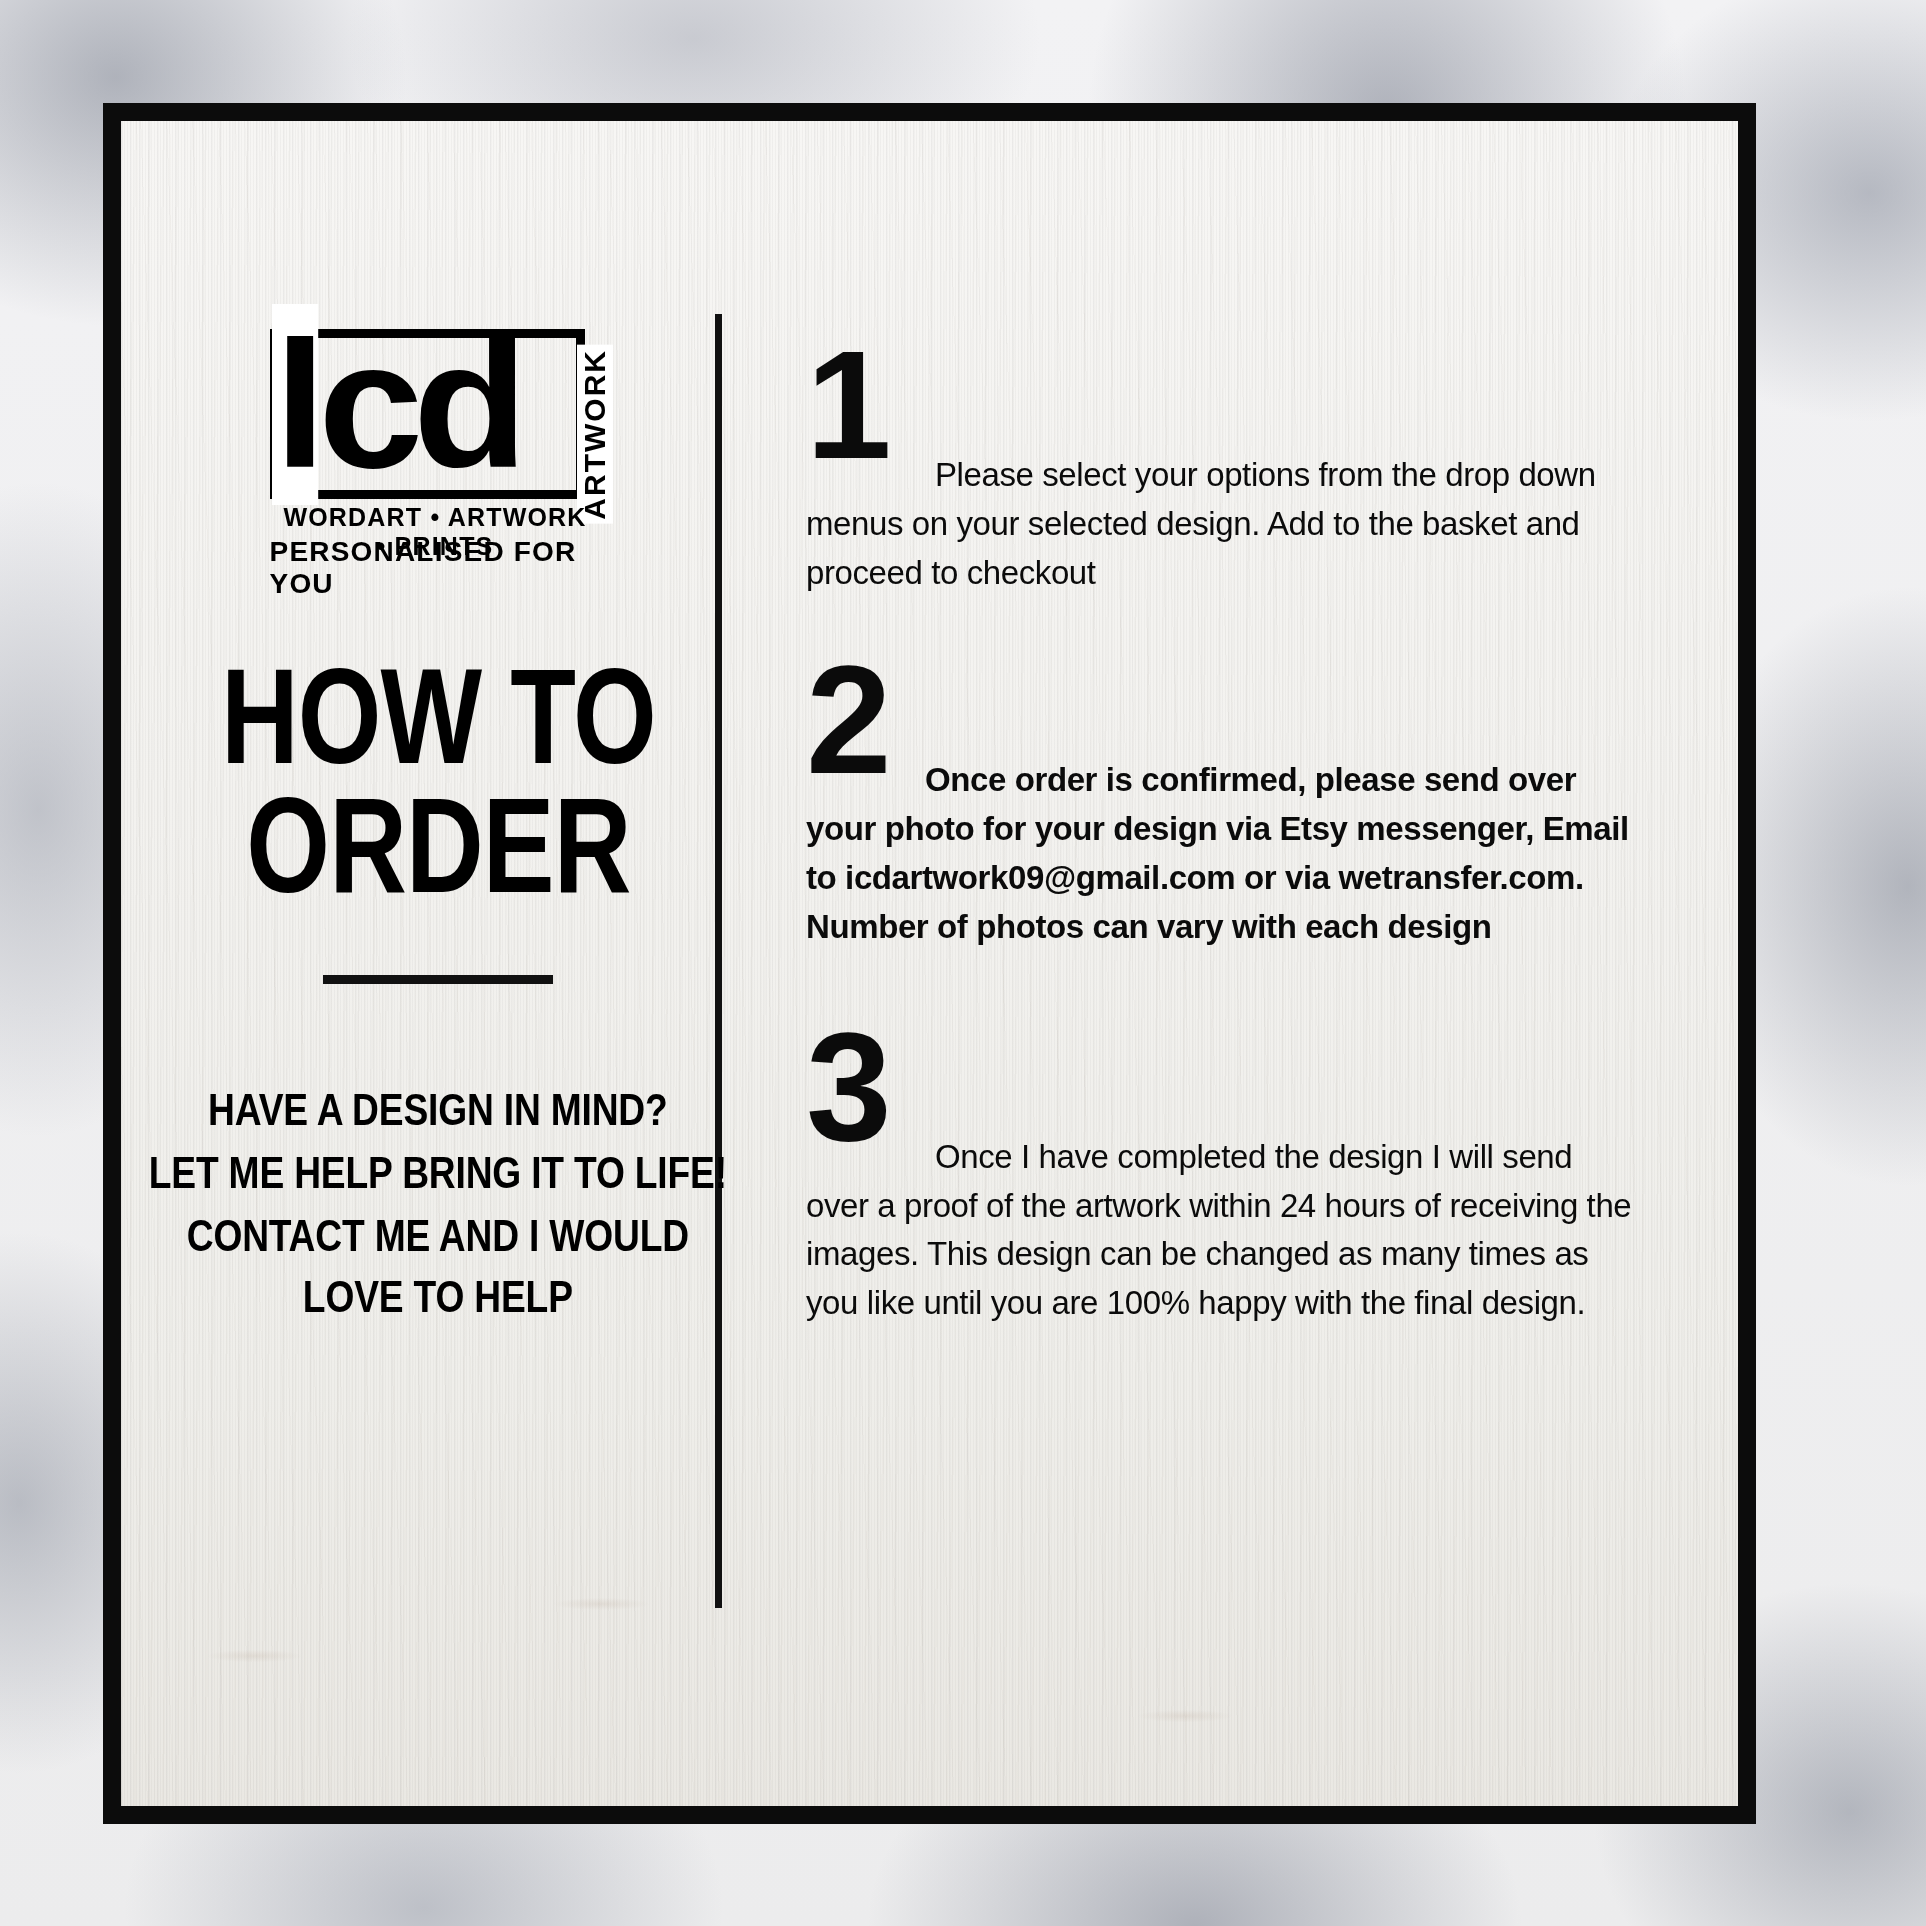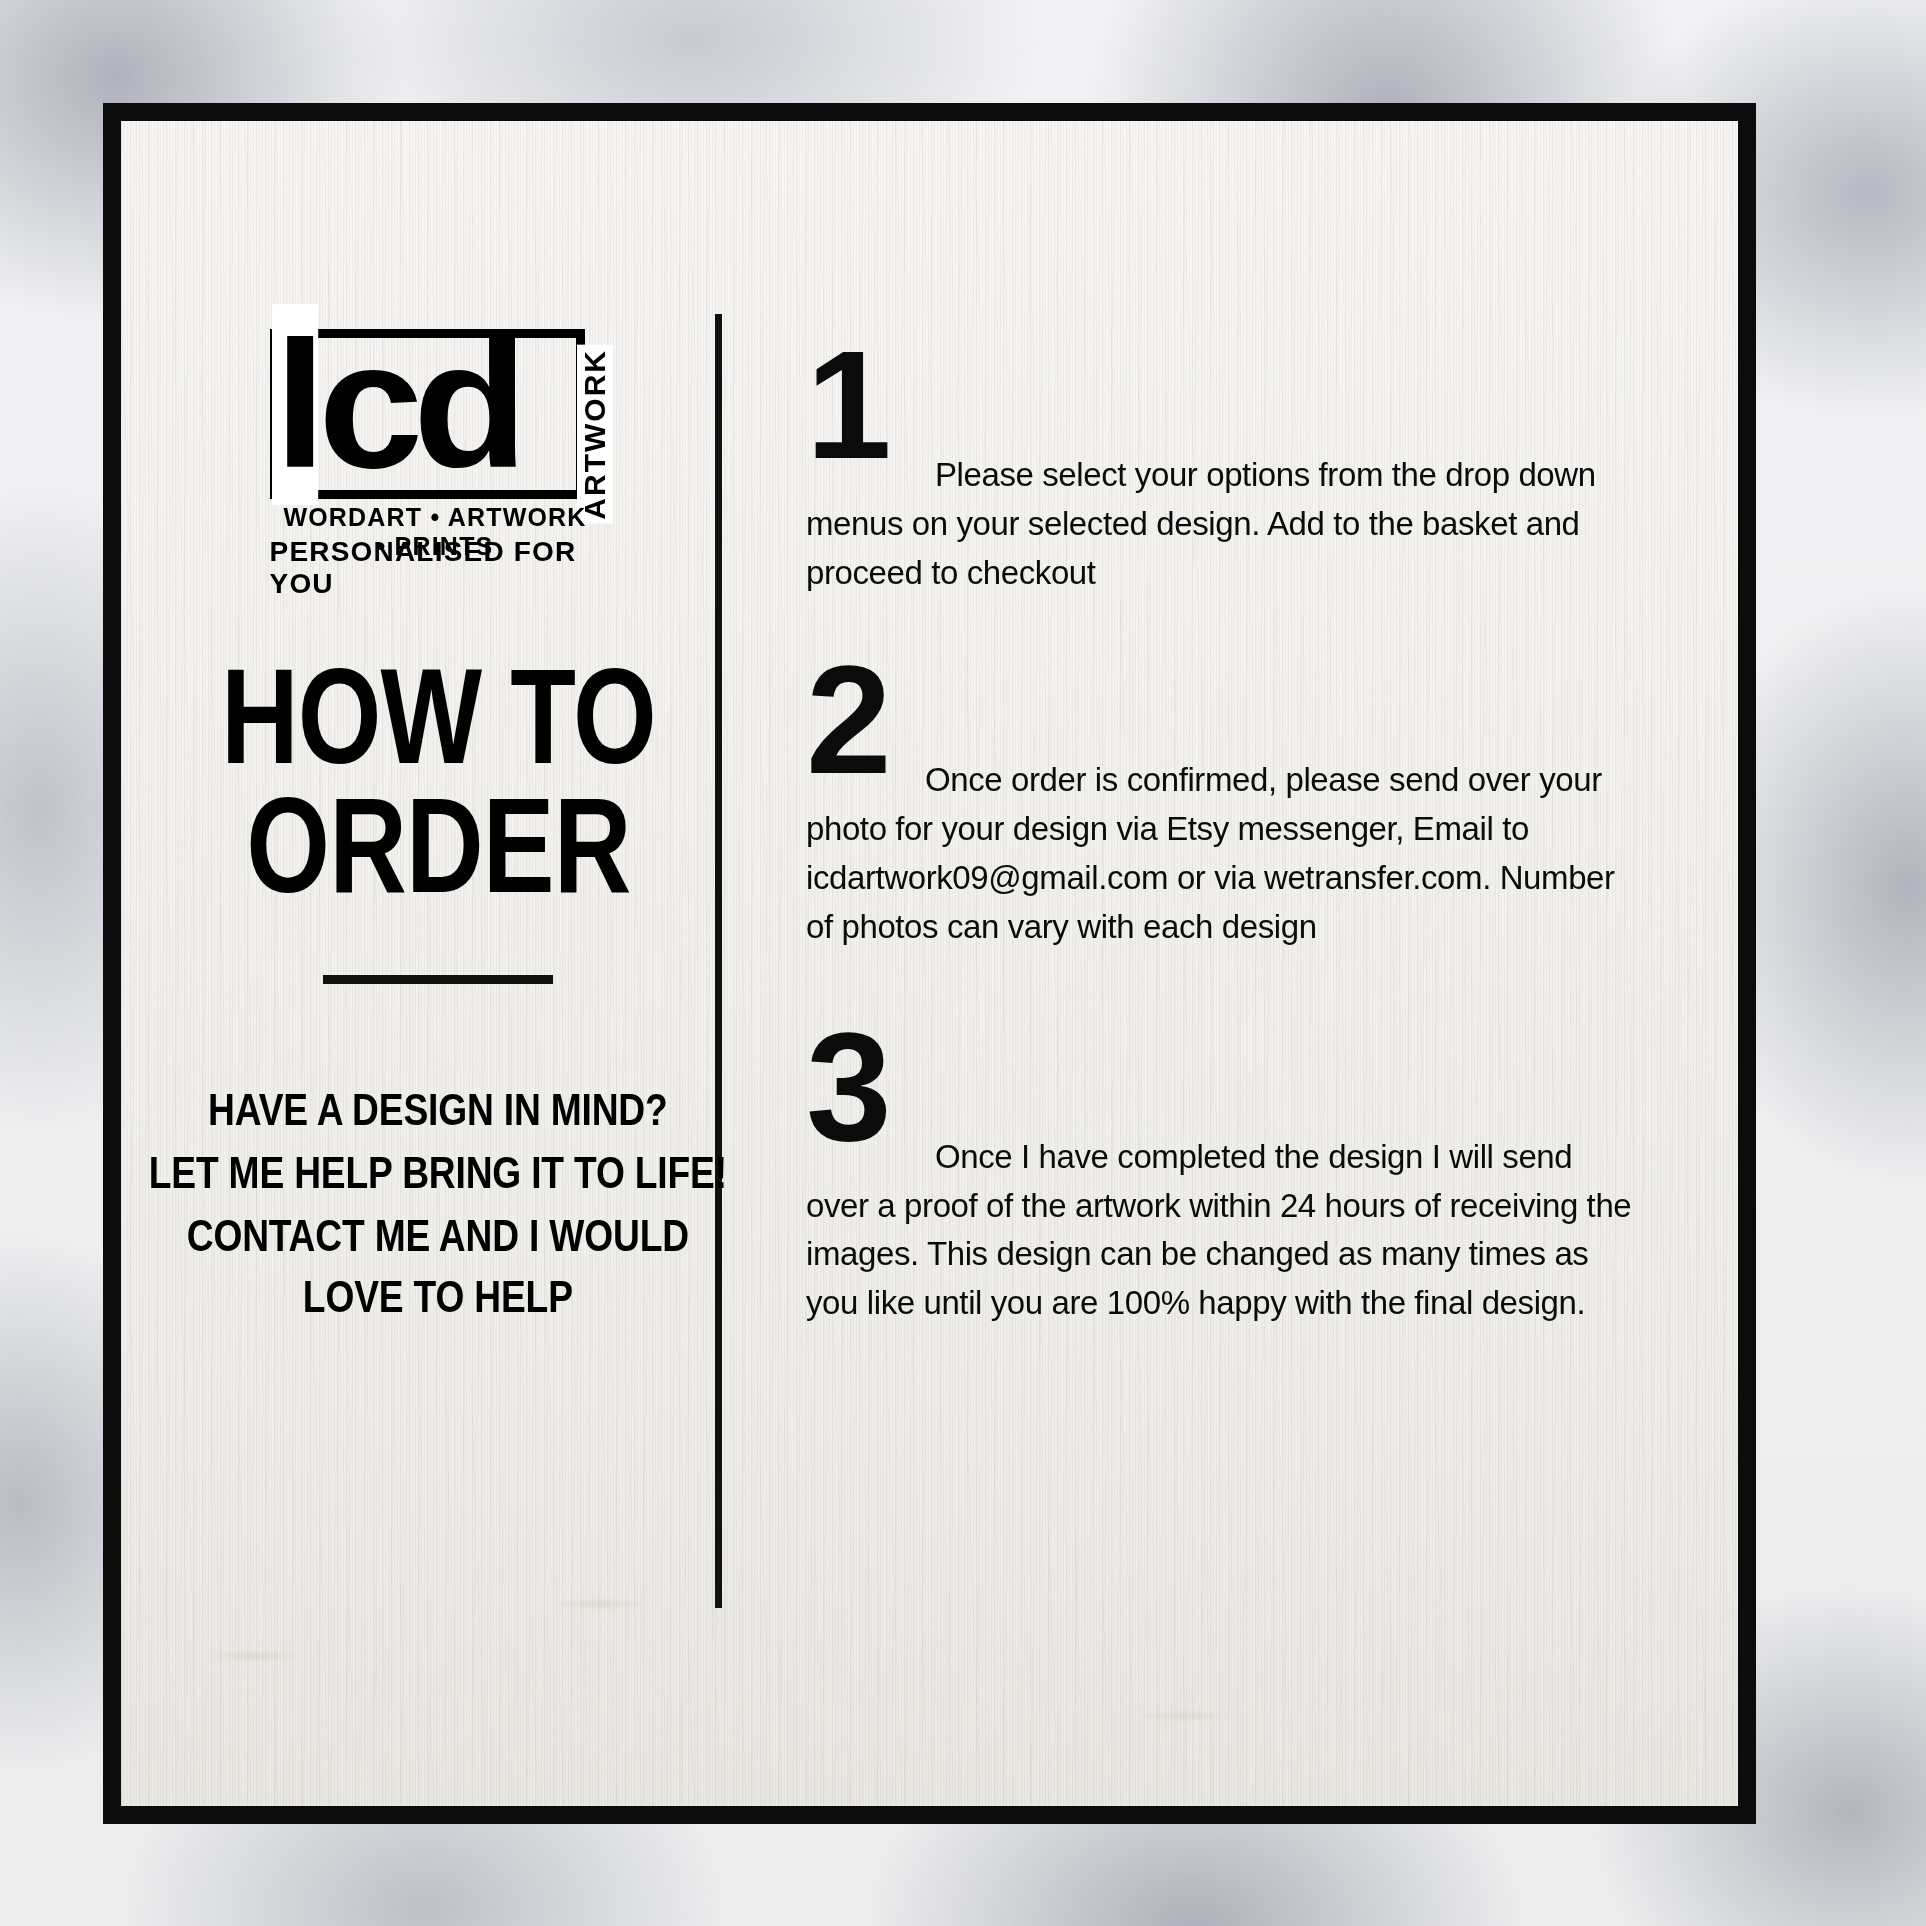--- a/index.html
+++ b/index.html
@@ -233,21 +233,21 @@
     color: #0b0b0b;
   }
   .step-text {
     font-family: "Liberation Sans", sans-serif;
     font-size: 33px;
     line-height: 1.48;
     color: #0b0b0b;
     letter-spacing: -0.4px;
   }
   .step-1 .step-text { padding-top: 103px; text-indent: 129px; }
-  .step-2 .step-text { padding-top: 113px; text-indent: 119px; }
+  .step-2 .step-text { padding-top: 113px; text-indent: 119px; font-weight: bold; }
   .step-3 .step-text { padding-top: 141px; text-indent: 129px; }
   .step-1 .step-num { top: -20px; }
   .step-2 .step-num { top: 0px; }
   .step-3 .step-num { top: 18px; }
   .step-2 { margin-bottom: 40px; }
   .step-3 { margin-bottom: 0; }
 </style>
 </head>
 <body>
 

